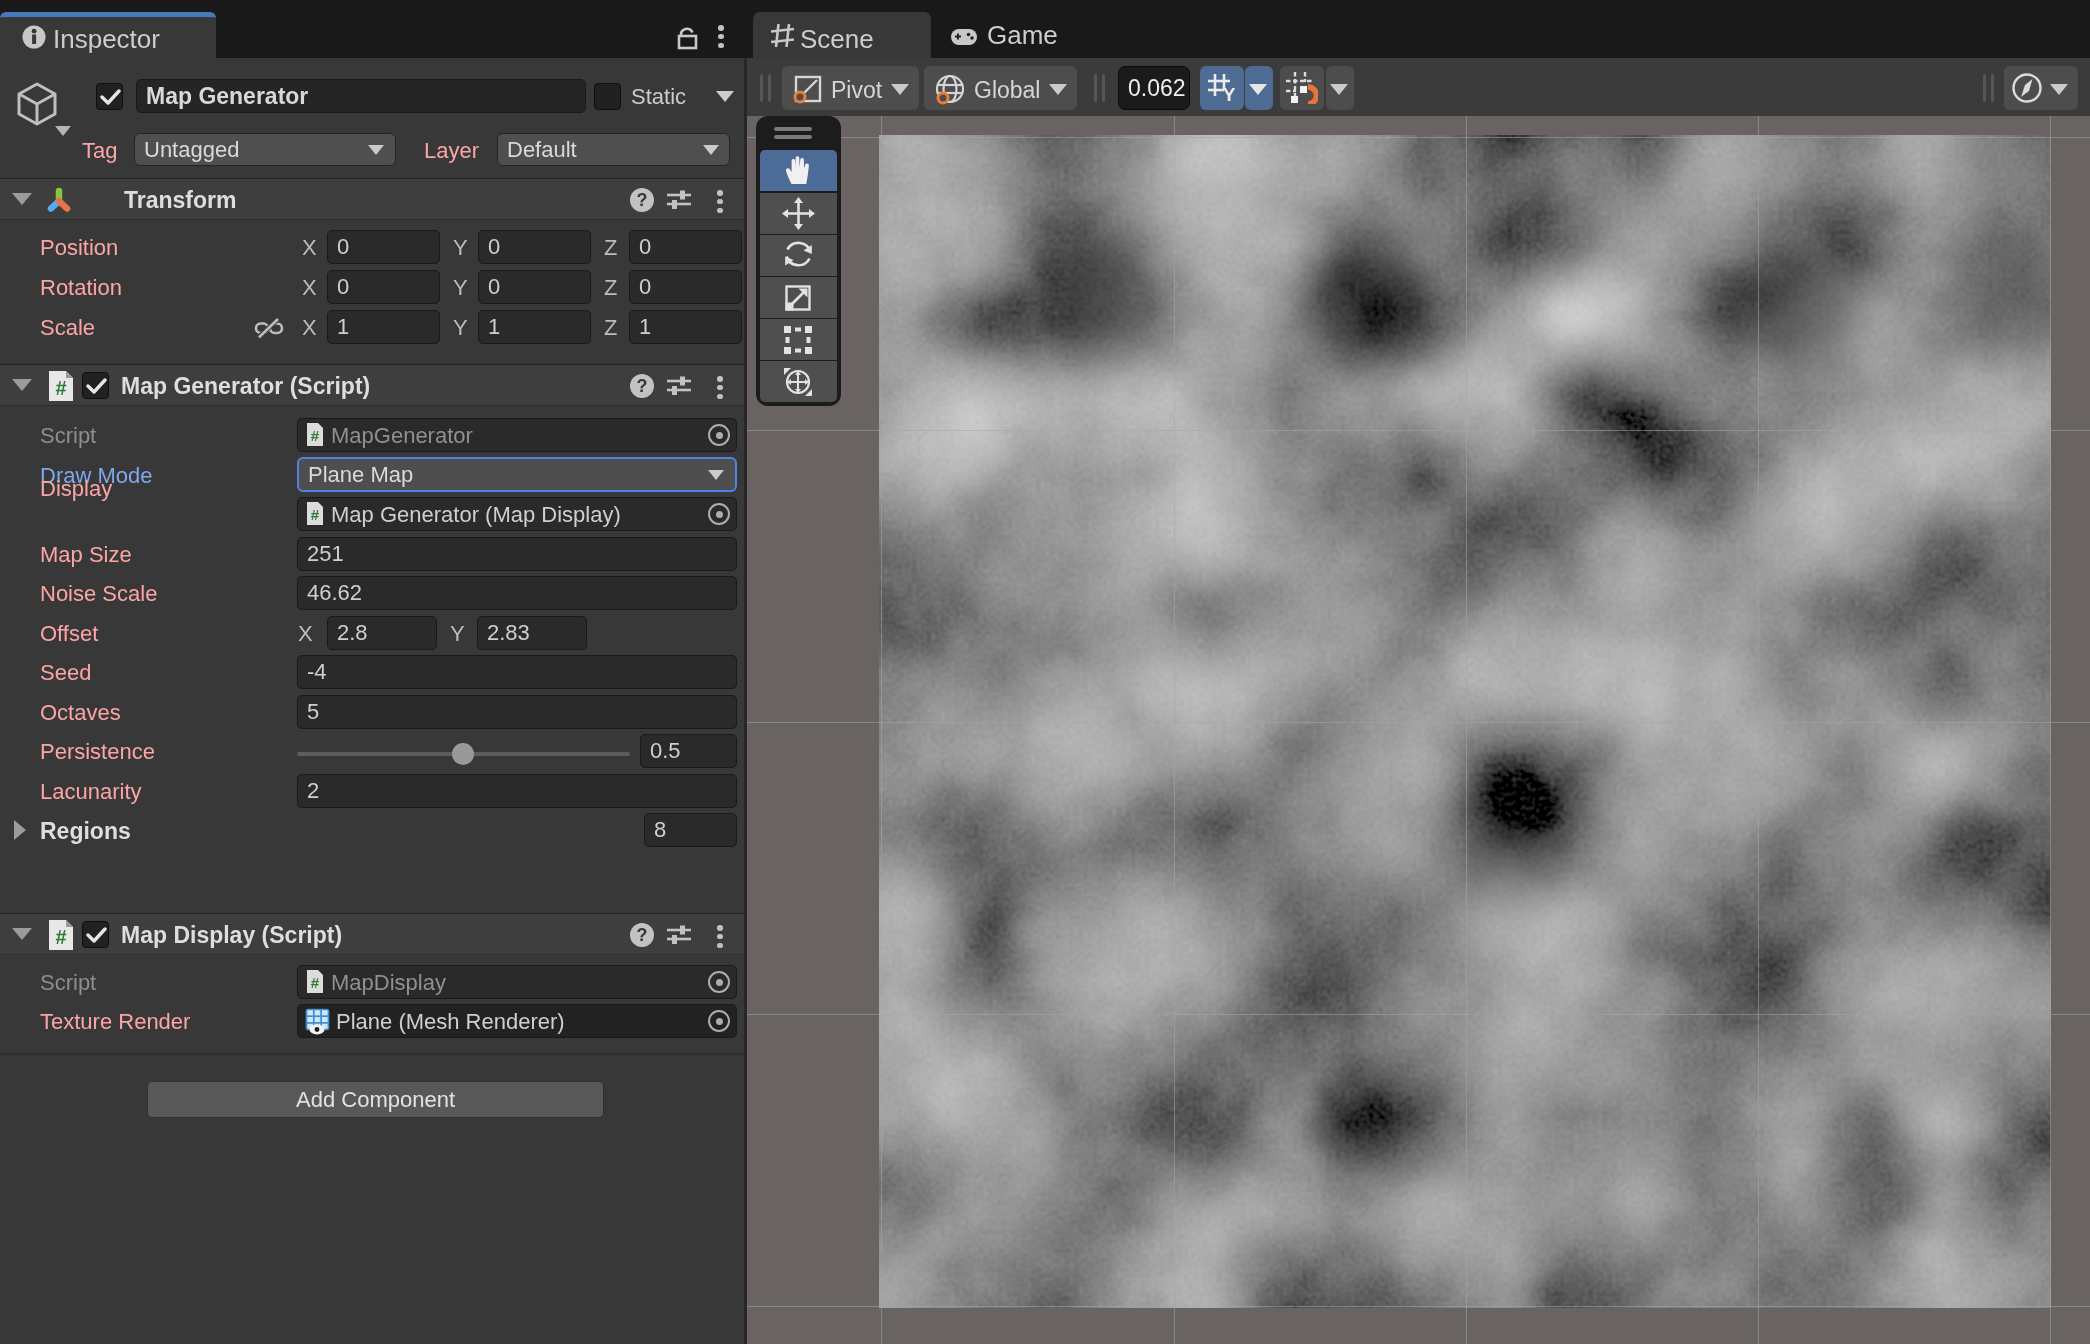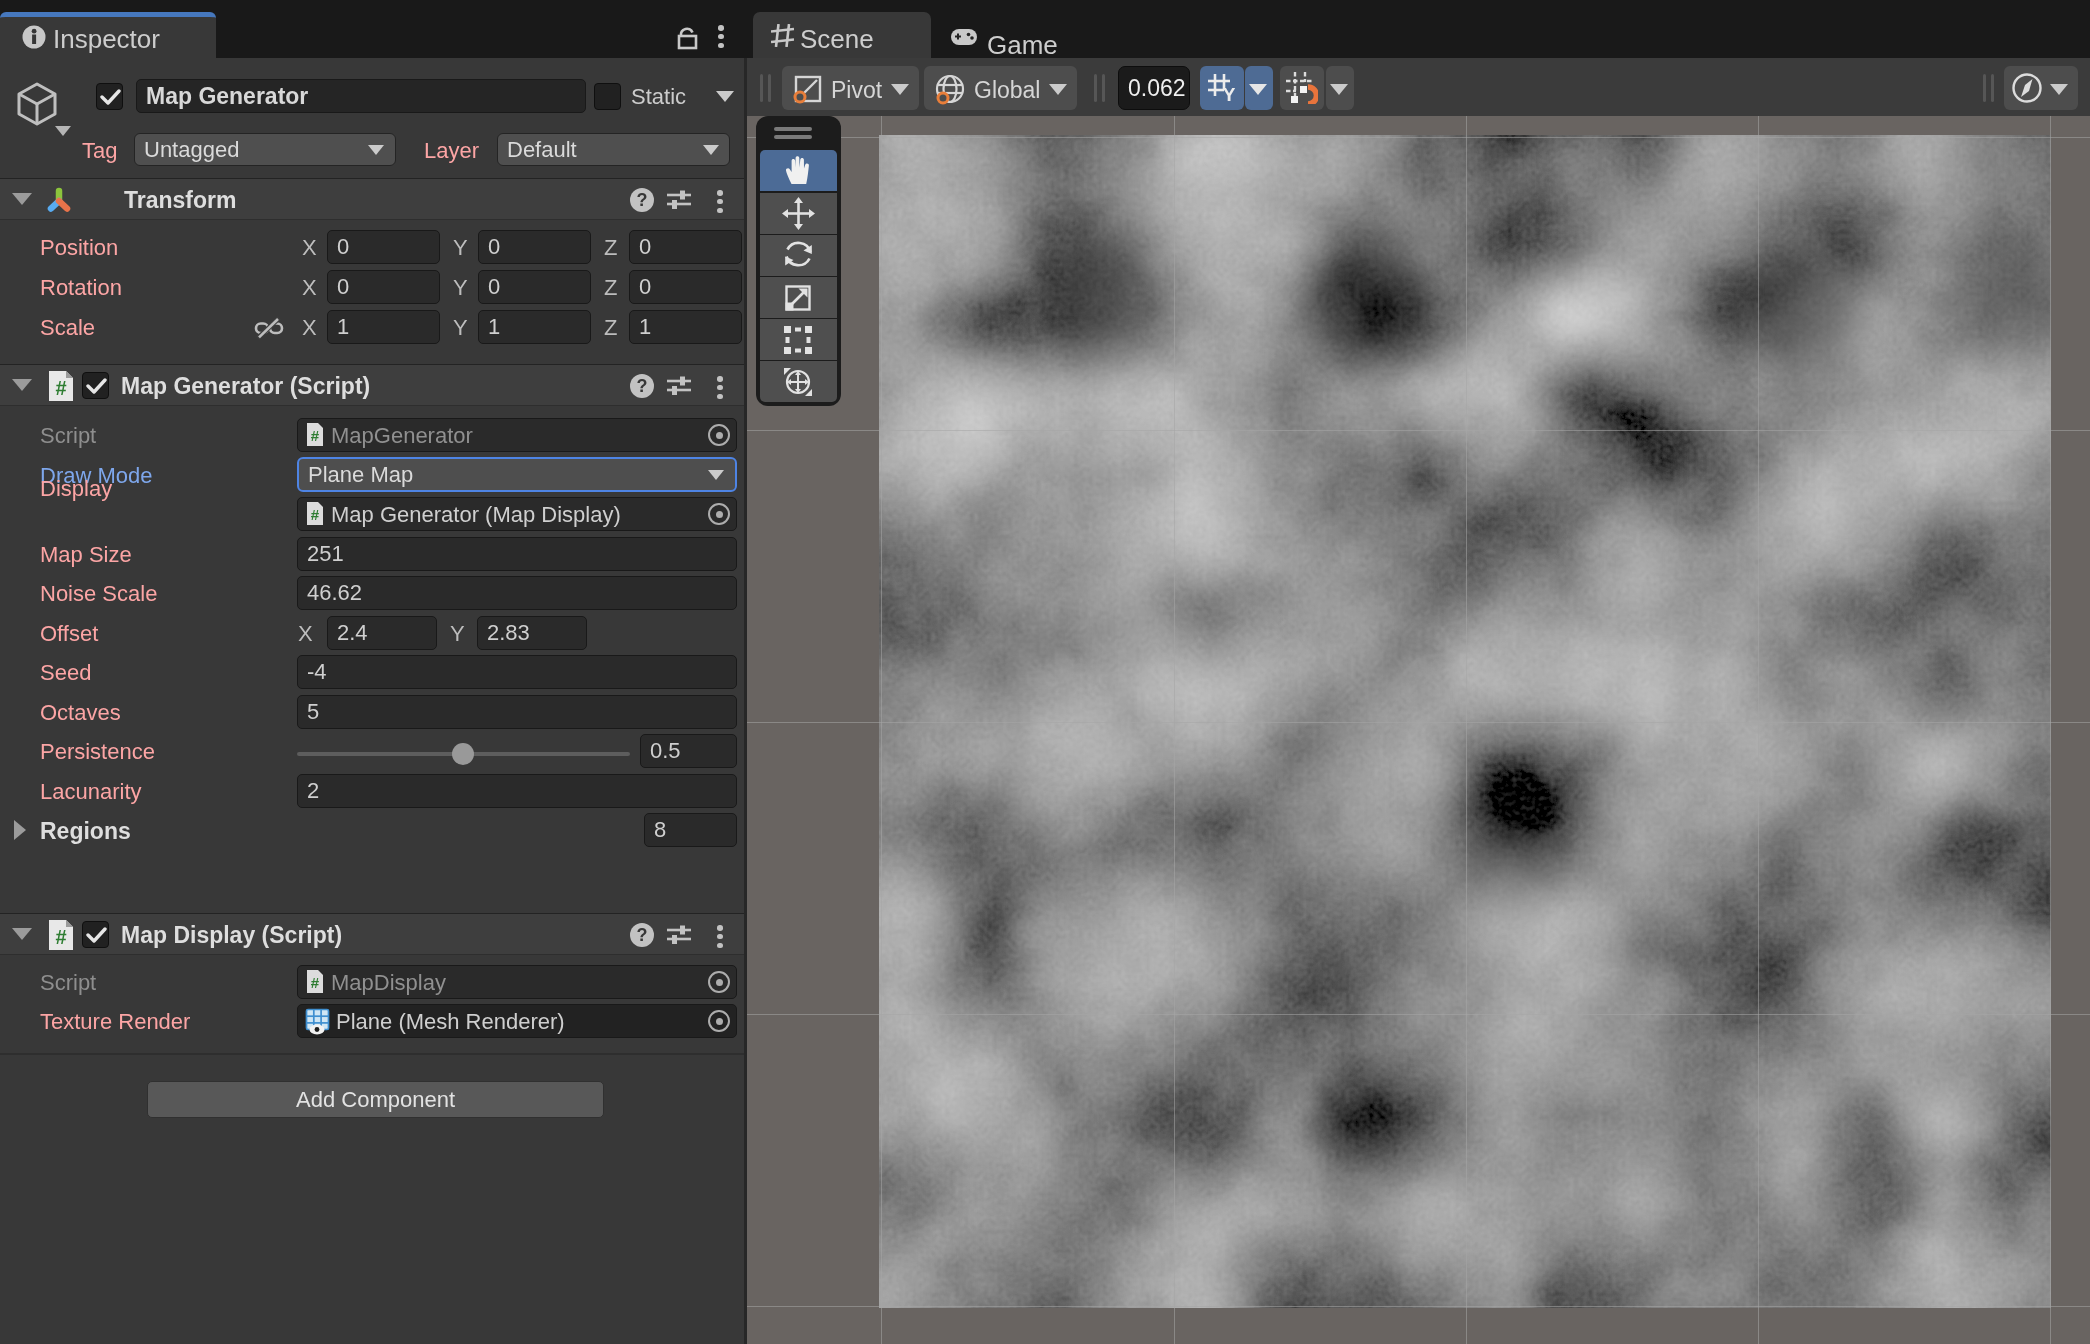--- a/index.html
+++ b/index.html
@@ -218,21 +218,21 @@
     </div>
 
   <span class="lbl" style="left:40px; top:542px;">Map Size</span>
   <div class="field" style="left:297px; top:537px; width:440px; height:34px;"><span style="margin-left:9px; line-height:32px;">251</span></div>
 
   <span class="lbl" style="left:40px; top:581px;">Noise Scale</span>
   <div class="field" style="left:297px; top:576px; width:440px; height:34px;"><span style="margin-left:9px; line-height:32px;">46.62</span></div>
 
   <span class="lbl" style="left:40px; top:621px;">Offset</span>
   <span class="xyz" style="left:298px; top:621px;">X</span>
-  <div class="field" style="left:327px; top:616px; width:110px; height:34px;"><span style="margin-left:9px; line-height:32px;">2.4</span></div>
+  <div class="field" style="left:327px; top:616px; width:110px; height:34px;"><span style="margin-left:9px; line-height:32px;">2.8</span></div>
   <span class="xyz" style="left:450px; top:621px;">Y</span>
   <div class="field" style="left:477px; top:616px; width:110px; height:34px;"><span style="margin-left:9px; line-height:32px;">2.83</span></div>
 
   <span class="lbl" style="left:40px; top:660px;">Seed</span>
   <div class="field" style="left:297px; top:655px; width:440px; height:34px;"><span style="margin-left:9px; line-height:32px;">-4</span></div>
 
   <span class="lbl" style="left:40px; top:700px;">Octaves</span>
   <div class="field" style="left:297px; top:695px; width:440px; height:34px;"><span style="margin-left:9px; line-height:32px;">5</span></div>
 
   <span class="lbl" style="left:40px; top:739px;">Persistence</span>
@@ -321,21 +321,21 @@
         <line x1="0" y1="18" x2="23" y2="15.5"></line>
     </g>
   </svg>
   <span class="abs tabtxt" style="left:53px; top:24px;">Scene</span>
   <svg class="abs" style="left:203px; top:29px;" width="28" height="18" viewBox="0 0 26 18">
     <rect x="0" y="0" width="26" height="16" rx="8" fill="#C8C8C8"></rect>
     <circle cx="17.5" cy="5.5" r="1.8" fill="#222"></circle>
     <circle cx="21" cy="9" r="1.8" fill="#222"></circle>
     <path d="M6 4.5 L8 4.5 L8 6.5 L10 6.5 L10 8.5 L8 8.5 L8 10.5 L6 10.5 L6 8.5 L4 8.5 L4 6.5 L6 6.5 Z" fill="#222"></path>
   </svg>
-  <span class="abs tabtxt" style="left:240px; top:30px;">Game</span>
+  <span class="abs tabtxt" style="left:240px; top:20px;">Game</span>
   <div id="scn-toolbar">
     <div class="vbar" style="left:13px;"></div>
     <div class="vbar" style="left:21px;"></div>
     <div class="tbtn" style="left:35px; width:137px;"></div>
     <svg class="abs" style="left:46px; top:16px;" width="30" height="30" viewBox="0 0 30 30">
       <rect x="3" y="3" width="24" height="24" fill="none" stroke="#D6D6D6" stroke-width="2.4"></rect>
       <line x1="6" y1="24" x2="24" y2="6" stroke="#D6D6D6" stroke-width="2.4"></line>
       <circle cx="7" cy="23" r="5" fill="#4D4D4D" stroke="#E87E3A" stroke-width="3"></circle>
     </svg>
     <span class="abs" style="left:84px; top:19px; color:#D6D6D6; font-size:23px;">Pivot</span>

